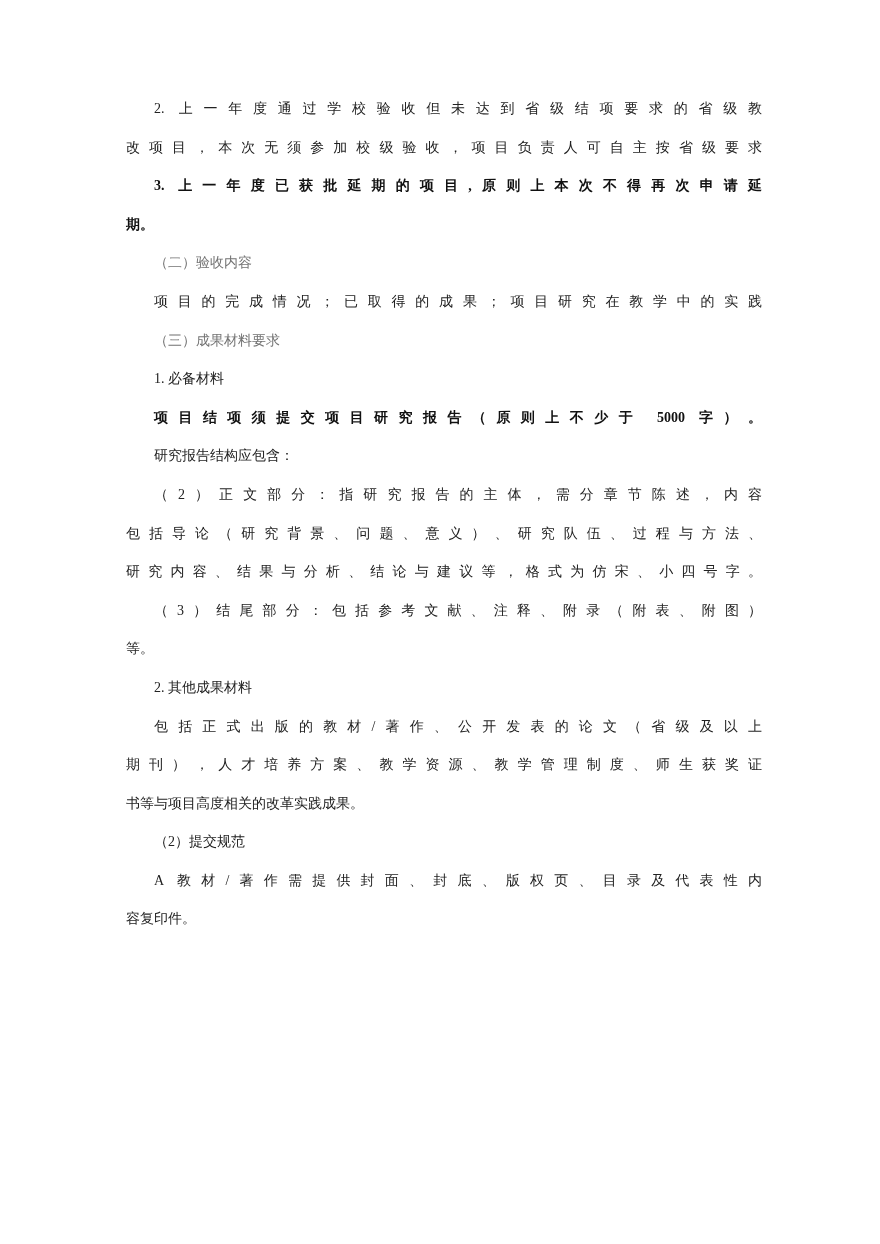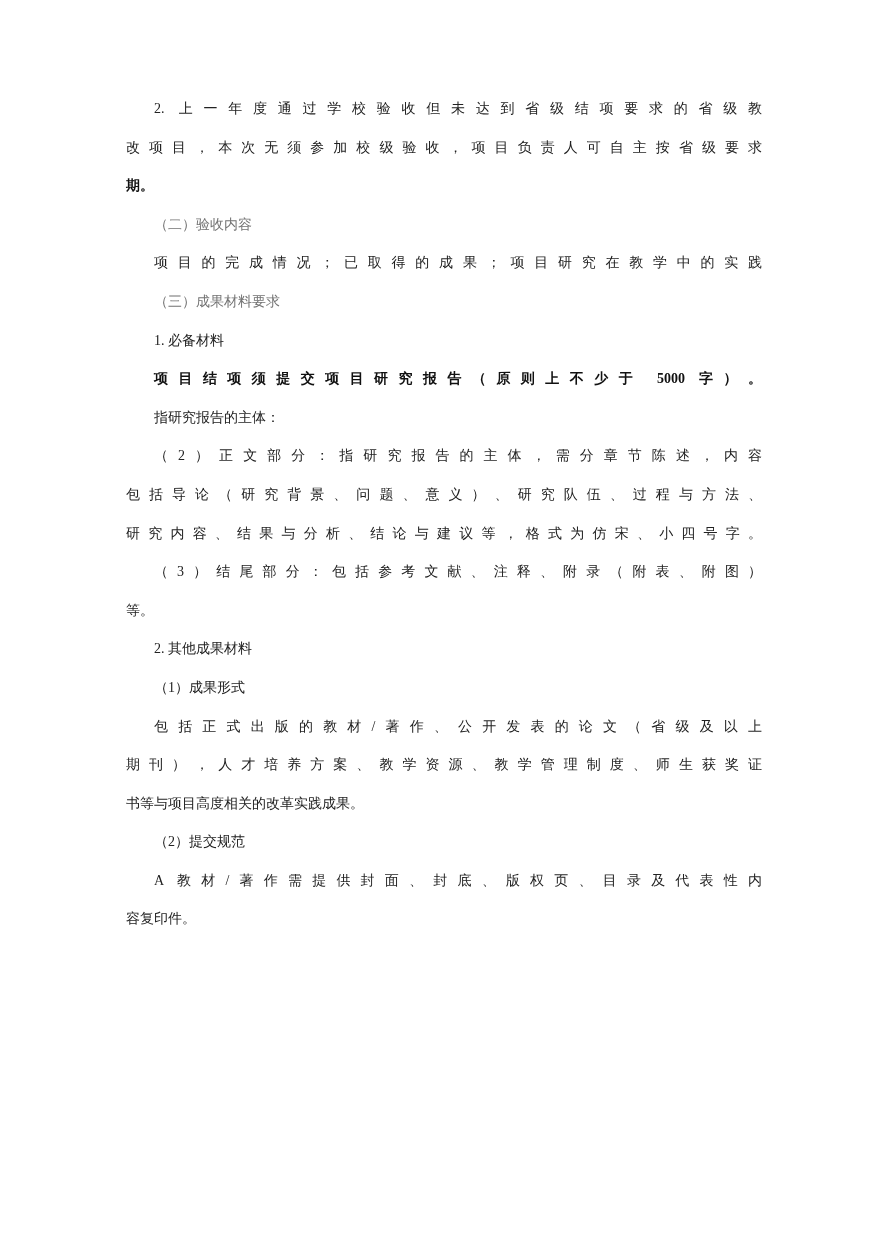--- a/index.html
+++ b/index.html
@@ -52,54 +52,52 @@
 </head>
 <body>
 
 <div class="page">
   <div class="content">
       <div class="paragraph body">
         <div class="line just ind">2. 上一年度通过学校验收但未达到省级结项要求的省级教</div>
         <div class="line just">改项目，本次无须参加校级验收，项目负责人可自主按省级要求</div>
       </div>
       <div class="paragraph bold">
+        <div class="line just ind">3. 上一年度已获批延期的项目,原则上本次不得再次申请延</div>
         <div class="line">期。</div>
       </div>
       <div class="paragraph kaiti">
         <div class="line ind">（二）验收内容</div>
       </div>
       <div class="paragraph body">
         <div class="line just ind">项目的完成情况；已取得的成果；项目研究在教学中的实践</div>
       </div>
       <div class="paragraph kaiti">
         <div class="line ind">（三）成果材料要求</div>
       </div>
       <div class="paragraph body">
         <div class="line ind">1. 必备材料</div>
       </div>
       <div class="paragraph bold">
         <div class="line just ind">项目结项须提交项目研究报告（原则上不少于 5000 字）。</div>
       </div>
       <div class="paragraph body">
-        <div class="line ind">指研究报告的主体：</div>
+        <div class="line ind">研究报告结构应包含：</div>
       </div>
       <div class="paragraph body">
         <div class="line just ind">（2）正文部分：指研究报告的主体，需分章节陈述，内容</div>
         <div class="line just">包括导论（研究背景、问题、意义）、研究队伍、过程与方法、</div>
         <div class="line just">研究内容、结果与分析、结论与建议等，格式为仿宋、小四号字。</div>
       </div>
       <div class="paragraph body">
         <div class="line just ind">（3）结尾部分：包括参考文献、注释、附录（附表、附图）</div>
         <div class="line">等。</div>
       </div>
       <div class="paragraph body">
         <div class="line ind">2. 其他成果材料</div>
-      </div>
-      <div class="paragraph body">
-        <div class="line ind">（1）成果形式</div>
       </div>
       <div class="paragraph body">
         <div class="line just ind">包括正式出版的教材/著作、公开发表的论文（省级及以上</div>
         <div class="line just">期刊），人才培养方案、教学资源、教学管理制度、师生获奖证</div>
         <div class="line">书等与项目高度相关的改革实践成果。</div>
       </div>
       <div class="paragraph body">
         <div class="line ind">（2）提交规范</div>
       </div>
       <div class="paragraph body">

